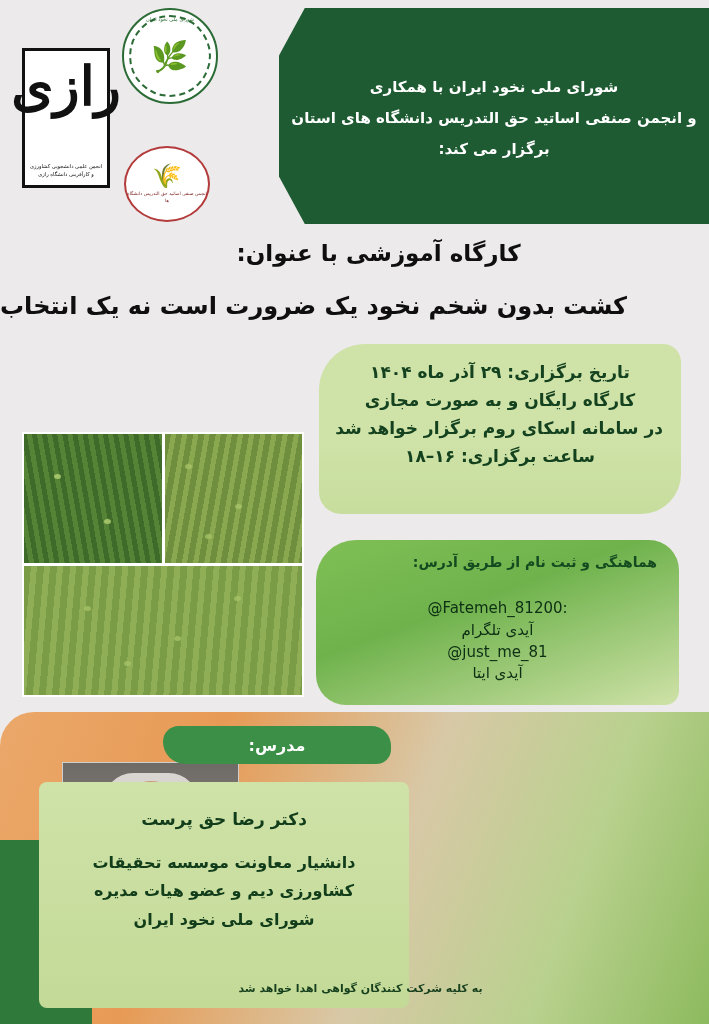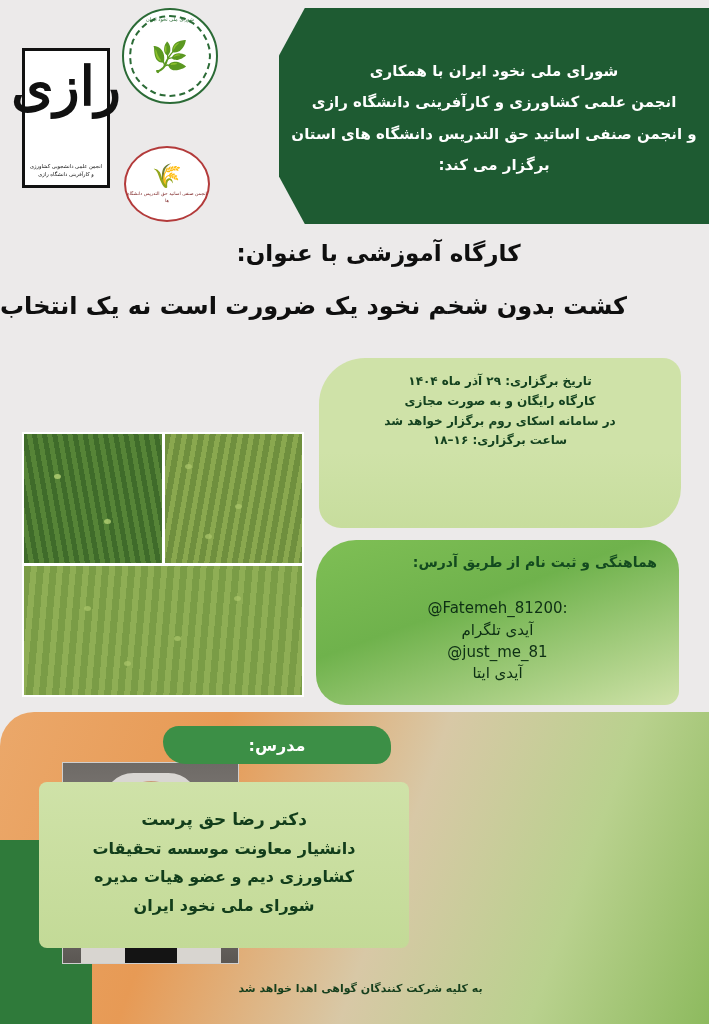--- a/index.html
+++ b/index.html
@@ -73,25 +73,25 @@
     position:absolute;top:240px;right:0;width:661px;text-align:center;
     direction:rtl;color:#0f0f0f;font-weight:bold;font-size:23px;
   }
   .title2{
     position:absolute;top:292px;right:0;width:709px;text-align:left;
     direction:rtl;color:#0f0f0f;font-weight:bold;font-size:24px;
   }
 
   
   .info-box{
-    position:absolute;top:358px;right:28px;width:362px;height:170px;
+    position:absolute;top:344px;right:28px;width:362px;height:170px;
     background:linear-gradient(180deg,#cfe2a8 0%,#cfe2a8 55%,#c7dd9d 100%);
     border-radius:46px 18px 40px 22px;
     direction:rtl;text-align:center;color:#14421f;
-    font-weight:bold;font-size:12px;line-height:1.65;
+    font-weight:bold;font-size:17px;line-height:1.65;
     padding:14px 18px 0;box-sizing:border-box;
   }
   .info-box div{white-space:nowrap;}
 
   
   .contact-box{
     position:absolute;top:540px;right:30px;width:363px;height:165px;
     background:linear-gradient(160deg,#7fbf55 0%,#6fb24c 40%,#cfe2a8 100%);
     border-radius:40px 30px 14px 30px;
     direction:rtl;color:#123d1b;padding:14px 22px 16px;box-sizing:border-box;
@@ -138,43 +138,42 @@
   .sp-body{position:absolute;left:18px;top:112px;width:140px;height:90px;background:#d8d5d0;border-radius:16px 16px 0 0;}
   .sp-shirt{position:absolute;left:62px;top:112px;width:52px;height:90px;background:#141414;}
 
   .mod-blob{
     position:absolute;right:318px;top:726px;width:228px;height:38px;
     background:#3c8f46;border-radius:24px 30px 22px 34px;
     color:#ffffff;font-weight:bold;font-size:16px;direction:rtl;
     display:flex;align-items:center;justify-content:center;
   }
   .speaker-box{
-    position:absolute;right:300px;top:782px;width:370px;height:166px;
+    position:absolute;right:300px;top:782px;width:370px;height:226px;
     background:linear-gradient(180deg,#cfe2a8,#c3da97);
     border-radius:8px 8px 8px 8px;
     direction:rtl;text-align:center;color:#123d1b;font-weight:bold;
     padding:22px 18px 0;box-sizing:border-box;line-height:1.8;
   }
   .speaker-name{font-size:17px;}
-  .speaker-role{font-size:16px;}
+  .speaker-role{font-size:16px;margin-top:14px;}
   .footnote{
     position:absolute;right:0;top:982px;width:697px;text-align:center;
     direction:rtl;color:#163f1d;font-weight:bold;font-size:11px;padding-left:40px;
   }
 </style>
 </head>
 <body>
 
 <div class="poster">
 
   <div class="header-band">
     <div class="green"></div>
     <div class="header-text">
       <div>شورای ملی نخود ایران با همکاری</div>
-      <div>انجمن علمی کشاورزی و کارآفرینی دانشگاه رازی</div>
       <div>و انجمن صنفی اساتید حق التدریس دانشگاه های استان</div>
       <div>برگزار می کند:</div>
     </div>
   </div>
 
   <div class="logo-razi">
     <div class="glyph">رازی</div>
     <div class="cap">انجمن علمی دانشجویی
 کشاورزی و کارآفرینی
 دانشگاه رازی</div>

